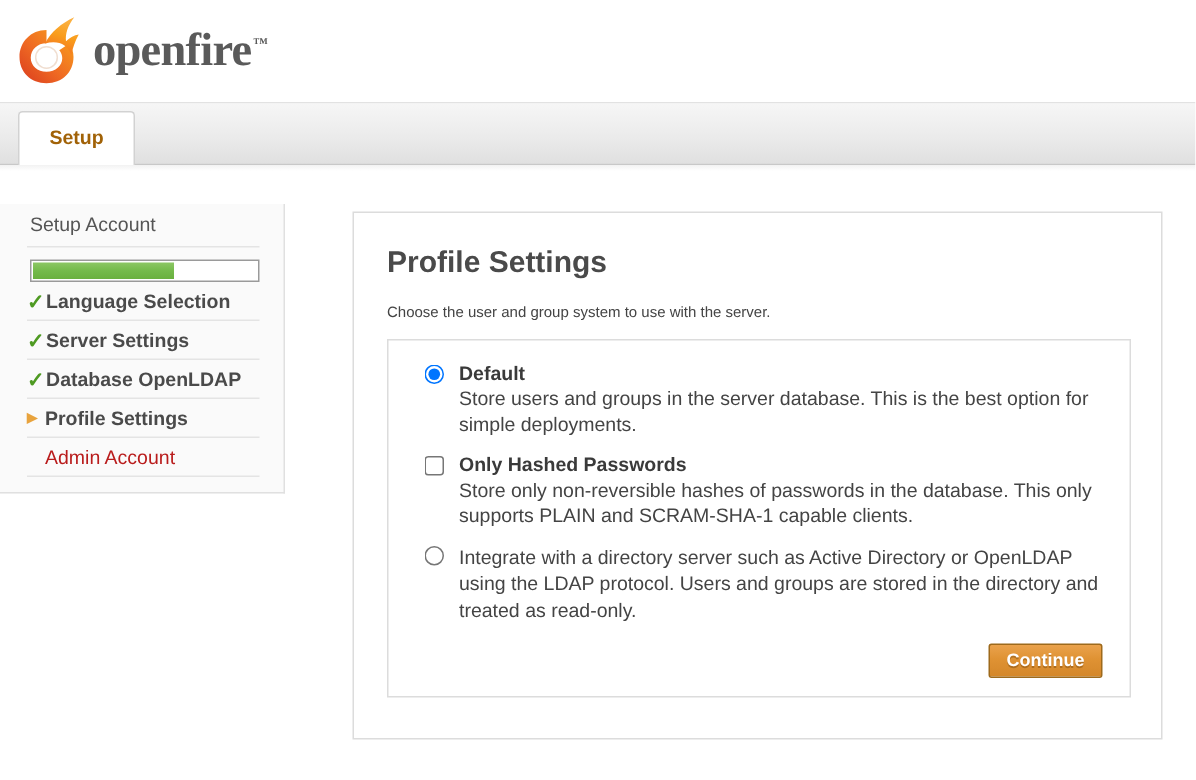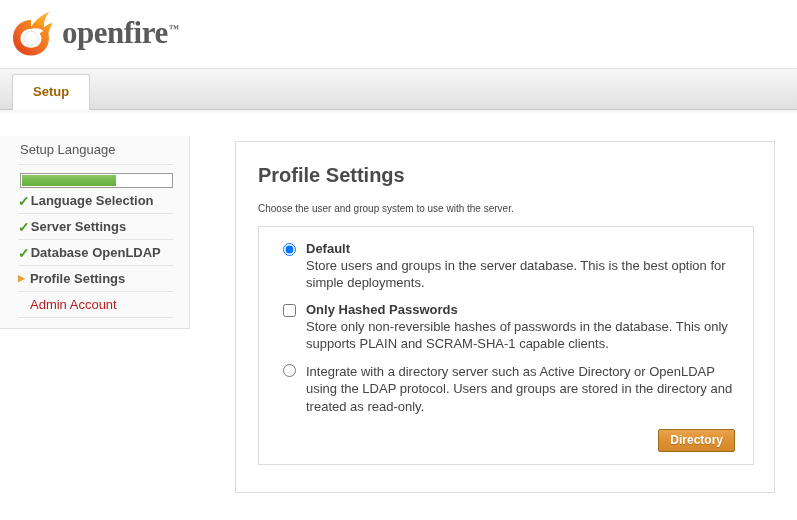--- a/index.html
+++ b/index.html
@@ -267,21 +267,21 @@
 </div>
 
 <div class="tabbar">
   <div class="tab">Setup</div>
 </div>
 <div class="tabbar-shadow"></div>
 
 <div class="page">
 
   <div class="sidebar">
-    <div class="sidebar-title">Setup Language</div>
+    <div class="sidebar-title">Setup Account</div>
 
     <div class="progress-outer">
       <div class="progress-fill" style="width:63%"></div>
     </div>
 
     <div class="step step-done">
       <span class="mark-check">✓</span>
       <span>Language Selection</span>
     </div>
 
@@ -334,17 +334,17 @@
       <div class="option">
         <span class="option-control">
           <input type="radio" name="profile" style="">
         </span>
         <span class="option-body">
           <span class="option-desc">Integrate with a directory server such as Active Directory or OpenLDAP using the LDAP protocol. Users and groups are stored in the directory and treated as read-only.</span>
         </span>
       </div>
 
       <div class="actions">
-        <button class="btn-continue">Directory</button>
+        <button class="btn-continue">Continue</button>
       </div>
     </div>
   </div>
 </div>
 
 </body></html>

